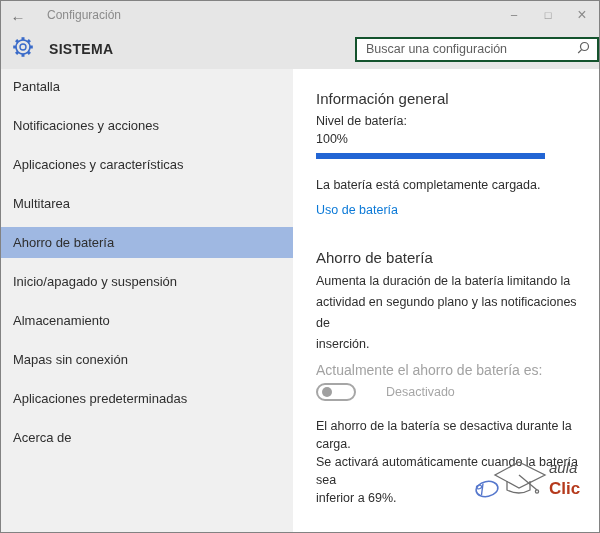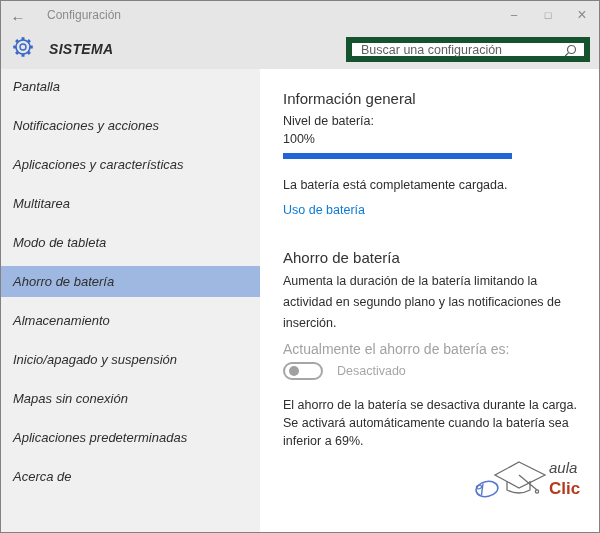--- a/index.html
+++ b/index.html
@@ -26,36 +26,35 @@
   .win-btn.maxi{font-size:11px;}
   .win-btn.close{font-size:16px;}
   
   .header{
     height:40px;background:#e6e6e6;display:flex;align-items:center;
   }
   .gear{margin-left:11px;flex:0 0 auto;}
   .app-title{
     font-size:14px;font-weight:bold;color:#2b2b2b;margin-left:15px;flex:1;
     letter-spacing:.3px;
-    font-style:italic;
   }
   .searchbox{
-    width:244px;height:25px;background:#fff;border:6px solid #14532d;
-    display:flex;align-items:flex-start;margin-right:9px;
+    width:244px;height:25px;background:#fff;border:2px solid #14532d;
+    display:flex;align-items:center;
   }
   .searchbox input{
     border:none;outline:none;flex:1;font-size:12.5px;color:#333;
     padding:0 4px 0 9px;background:transparent;
   }
   .searchbox input::placeholder{color:#5f5f5f;opacity:1;}
   .search-ico{margin-right:7px;flex:0 0 auto;}
   
   .body{display:flex;height:465px;}
   .sidebar{
-    width:259px;background:#f0f0f0;padding-top:2px;flex:0 0 auto;font-style:italic;
+    width:292px;background:#f0f0f0;padding-top:2px;flex:0 0 auto;
   }
   .side-item{
     height:31px;line-height:31px;margin-bottom:8px;padding-left:12px;
     font-size:13px;color:#2e2e2e;cursor:default;white-space:nowrap;
   }
   .side-item.selected{background:#9fb8e2;}
   .main{
     flex:1;background:#ffffff;padding:0 18px 0 23px;position:relative;
   }
   .sec-heading{
@@ -80,21 +79,21 @@
   .gray-label{margin-top:7px;font-size:14px;color:#a2a2a2;line-height:17px;}
   .toggle-row{margin-top:3px;display:flex;align-items:center;height:20px;}
   .toggle{
     width:40px;height:18px;border:2px solid #a6a6a6;border-radius:10px;
     position:relative;background:transparent;
   }
   .toggle .knob{
     position:absolute;left:4px;top:2px;width:10px;height:10px;border-radius:50%;
     background:#a0a0a0;
   }
-  .toggle-label{margin-left:14px;font-size:12.5px;color:#a6a6a6;}
+  .toggle-label{margin-left:30px;font-size:12.5px;color:#a6a6a6;}
   .note{
     margin-top:15px;font-size:12.5px;color:#2e2e2e;line-height:18px;
     white-space:pre-line;max-width:330px;
   }
   .saver-link{margin-top:6px;}
   .logo{position:absolute;right:18px;bottom:26px;}
 </style>
 </head>
 <body>
 
@@ -149,24 +148,23 @@
     </div>
   </div>
 
   <div class="body">
 
     <nav class="sidebar">
       <div class="side-item">Pantalla</div>
       <div class="side-item">Notificaciones y acciones</div>
       <div class="side-item">Aplicaciones y características</div>
       <div class="side-item">Multitarea</div>
-      <div class="side-item">Modo de tableta</div>
       <div class="side-item selected">Ahorro de batería</div>
+      <div class="side-item">Inicio/apagado y suspensión</div>
       <div class="side-item">Almacenamiento</div>
-      <div class="side-item">Inicio/apagado y suspensión</div>
       <div class="side-item">Mapas sin conexión</div>
       <div class="side-item">Aplicaciones predeterminadas</div>
       <div class="side-item">Acerca de</div>
     </nav>
 
     <main class="main">
 
       <h1 class="sec-heading h-info">Información general</h1>
 
       <div class="level-label">

